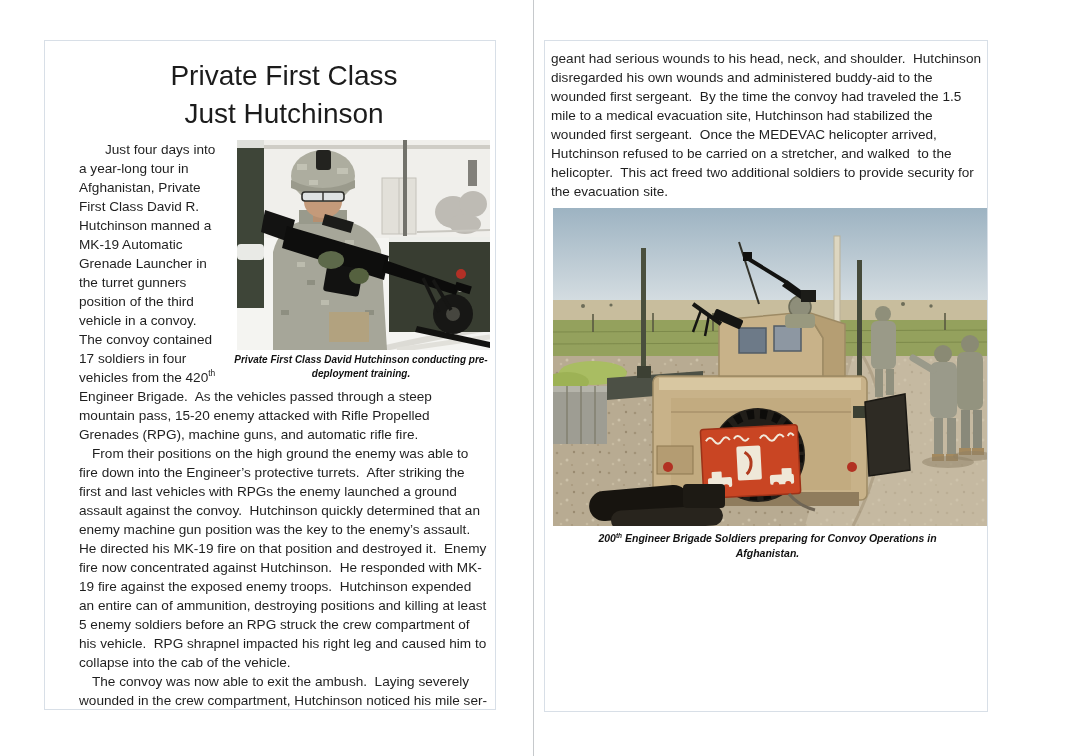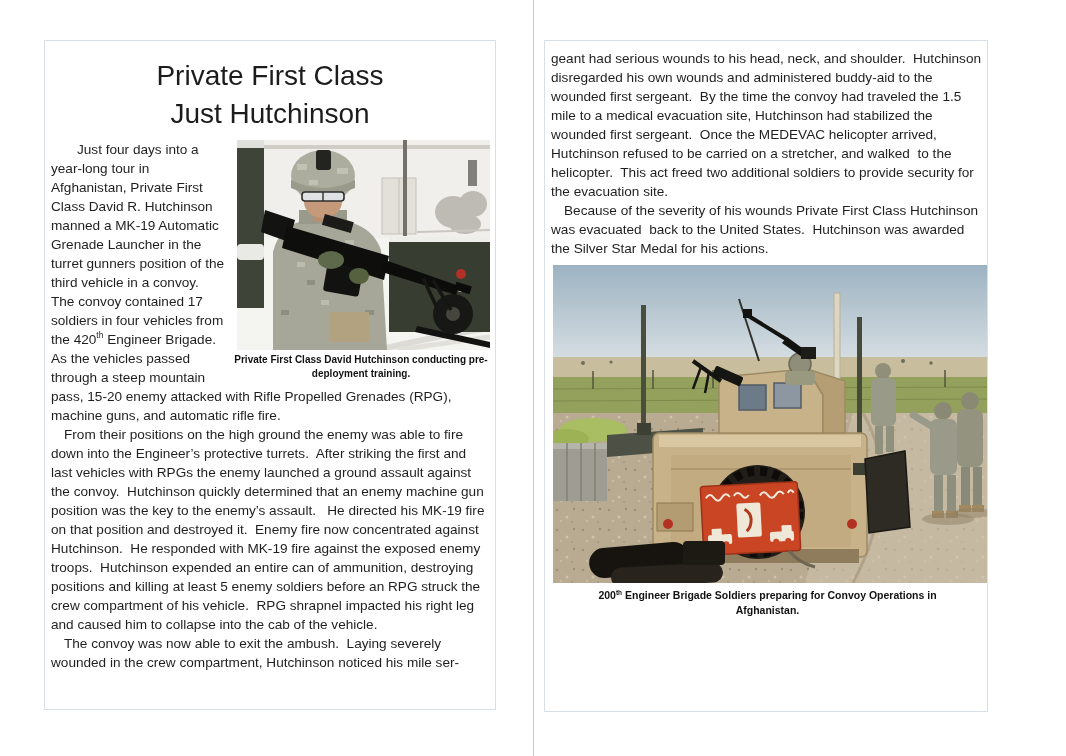--- a/index.html
+++ b/index.html
@@ -1,32 +1,32 @@
 <!DOCTYPE html>
 <html><head>
 <meta charset="utf-8">
 <style>
   html,body{margin:0;padding:0}
   body{width:1066px;height:756px;background:#ffffff;position:relative;overflow:hidden;
        font-family:"Liberation Sans",sans-serif;}
   .page-divider{position:absolute;left:533px;top:0;width:1px;height:756px;background:#c6c9cc;}
   .page{position:absolute;background:#fff;border:1px solid #d8dfe7;box-sizing:border-box;overflow:hidden;}
-  .page.left{left:44px;top:40px;width:452px;height:670px;}
+  .page.left{left:44px;top:40px;width:452px;height:670px;padding-left:28px;}
   .page.right{left:544px;top:40px;width:444px;height:672px;}
   .title{margin:16px 6px 6px;text-align:center;font-size:28px;line-height:1.34;font-weight:400;color:#1c1c1c;}
   .tline{display:block;}
   .body{margin:8px 5px 0 6px;font-size:13.6px;line-height:19px;color:#1f1f1f;}
   .para{margin:0;white-space:pre-wrap;}
   .para.indent{text-indent:13px;}
   .para.p1{text-indent:26px;}
   sup{font-size:0.62em;line-height:0;vertical-align:super;}
   figure{margin:0;padding:0;}
   .photo-float{float:right;width:258px;margin:0 0 3px 6px;}
   .photo-float svg{display:block;margin-left:auto;}
-  .caption{font-size:10px;font-weight:bold;text-align:center;line-height:1.4;
+  .caption{font-size:10px;font-weight:bold;font-style:italic;text-align:center;line-height:1.4;
            color:#111;margin-top:3px;white-space:normal;text-indent:0;}
   .photo-block{margin:7px 0 0 2px;}
   .photo-block svg{display:block;}
   .caption-right{max-width:340px;margin:5px auto 0;font-size:10.5px;}
 </style>
 </head>
 <body>
 
 <div class="page-divider"></div>
 
@@ -115,21 +115,20 @@
     </figure>
     <p class="para p1"><span>Just four days into a year-long tour in Afghanistan, Private First Class David R. Hutchinson manned a MK-19 Automatic Grenade Launcher in the turret gunners position of the third vehicle in a convoy.  The convoy contained 17 soldiers in four vehicles from the 420</span><sup>th</sup><span> Engineer Brigade.  As the vehicles passed through a steep mountain pass, 15-20 enemy attacked with Rifle Propelled Grenades (RPG), machine guns, and automatic rifle fire.</span></p>
     <p class="para indent">From their positions on the high ground the enemy was able to fire down into the Engineer’s protective turrets.  After striking the first and last vehicles with RPGs the enemy launched a ground assault against the convoy.  Hutchinson quickly determined that an enemy machine gun position was the key to the enemy’s assault.   He directed his MK-19 fire on that position and destroyed it.  Enemy fire now concentrated against Hutchinson.  He responded with MK-19 fire against the exposed enemy troops.  Hutchinson expended an entire can of ammunition, destroying positions and killing at least 5 enemy soldiers before an RPG struck the crew compartment of his vehicle.  RPG shrapnel impacted his right leg and caused him to collapse into the cab of the vehicle.</p>
     <p class="para indent">The convoy was now able to exit the ambush.  Laying severely wounded in the crew compartment, Hutchinson noticed his mile ser-</p>
   </div>
 </section>
 
 <section class="page right">
   <div class="body">
     <p class="para">geant had serious wounds to his head, neck, and shoulder.  Hutchinson disregarded his own wounds and administered buddy-aid to the wounded first sergeant.  By the time the convoy had traveled the 1.5 mile to a medical evacuation site, Hutchinson had stabilized the wounded first sergeant.  Once the MEDEVAC helicopter arrived, Hutchinson refused to be carried on a stretcher, and walked  to the helicopter.  This act freed two additional soldiers to provide security for the evacuation site.</p>
-    <p class="para indent">Because of the severity of his wounds Private First Class Hutchinson was evacuated  back to the United States.  Hutchinson was awarded the Silver Star Medal for his actions.</p>
     <figure class="photo-block">
       <svg width="434" height="318" viewBox="0 0 434 318">
         <defs>
           <linearGradient id="sky2" x1="0" y1="0" x2="0" y2="1">
             <stop offset="0" stop-color="#9db3c2"></stop>
               <stop offset="1" stop-color="#d6dee2"></stop>
           </linearGradient>
           <pattern id="gravel" width="26" height="20" patternUnits="userSpaceOnUse">
             <rect width="26" height="20" fill="#b8ab92"></rect>
             <circle cx="4" cy="5" r="1.3" fill="#a29378"></circle>

